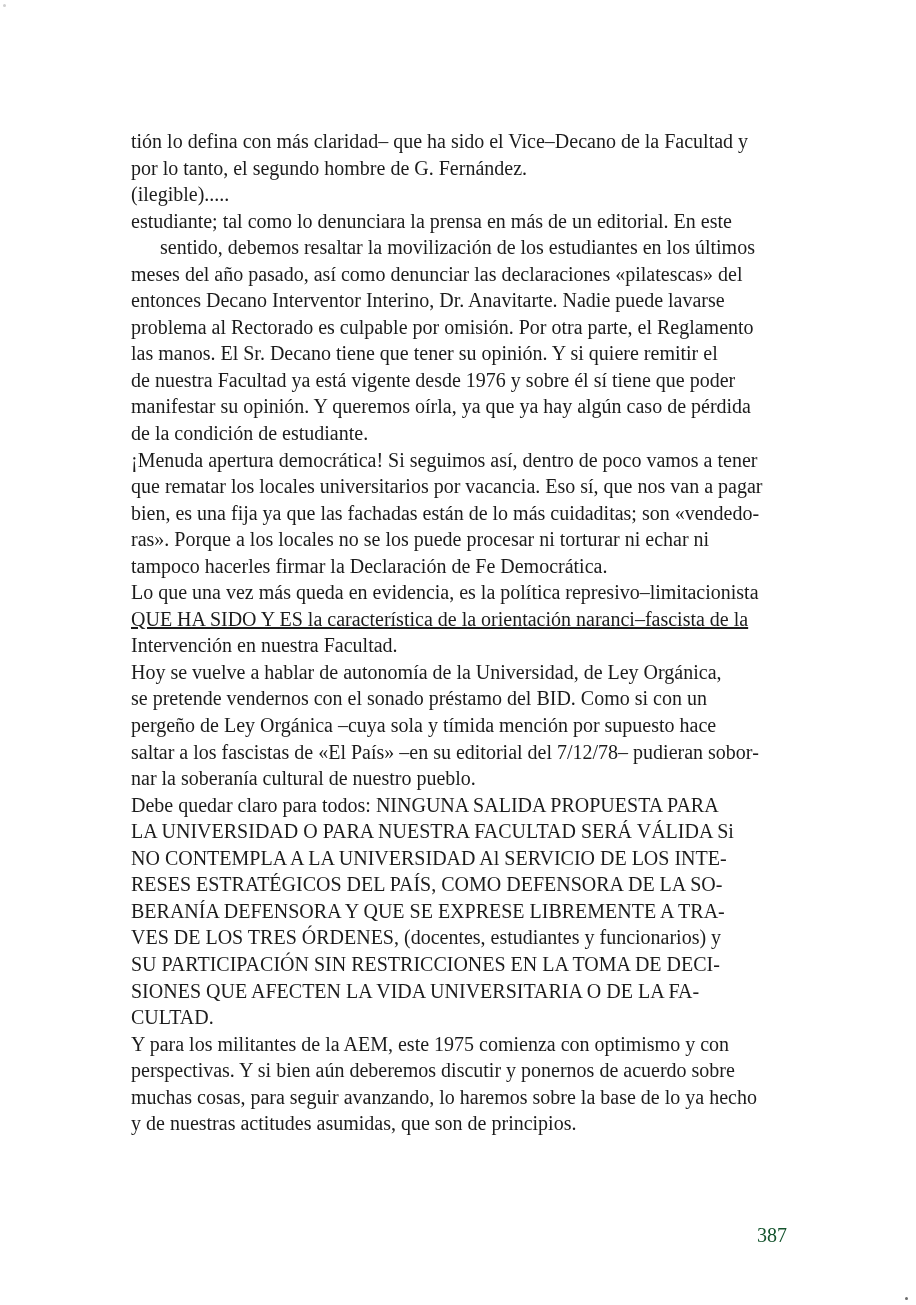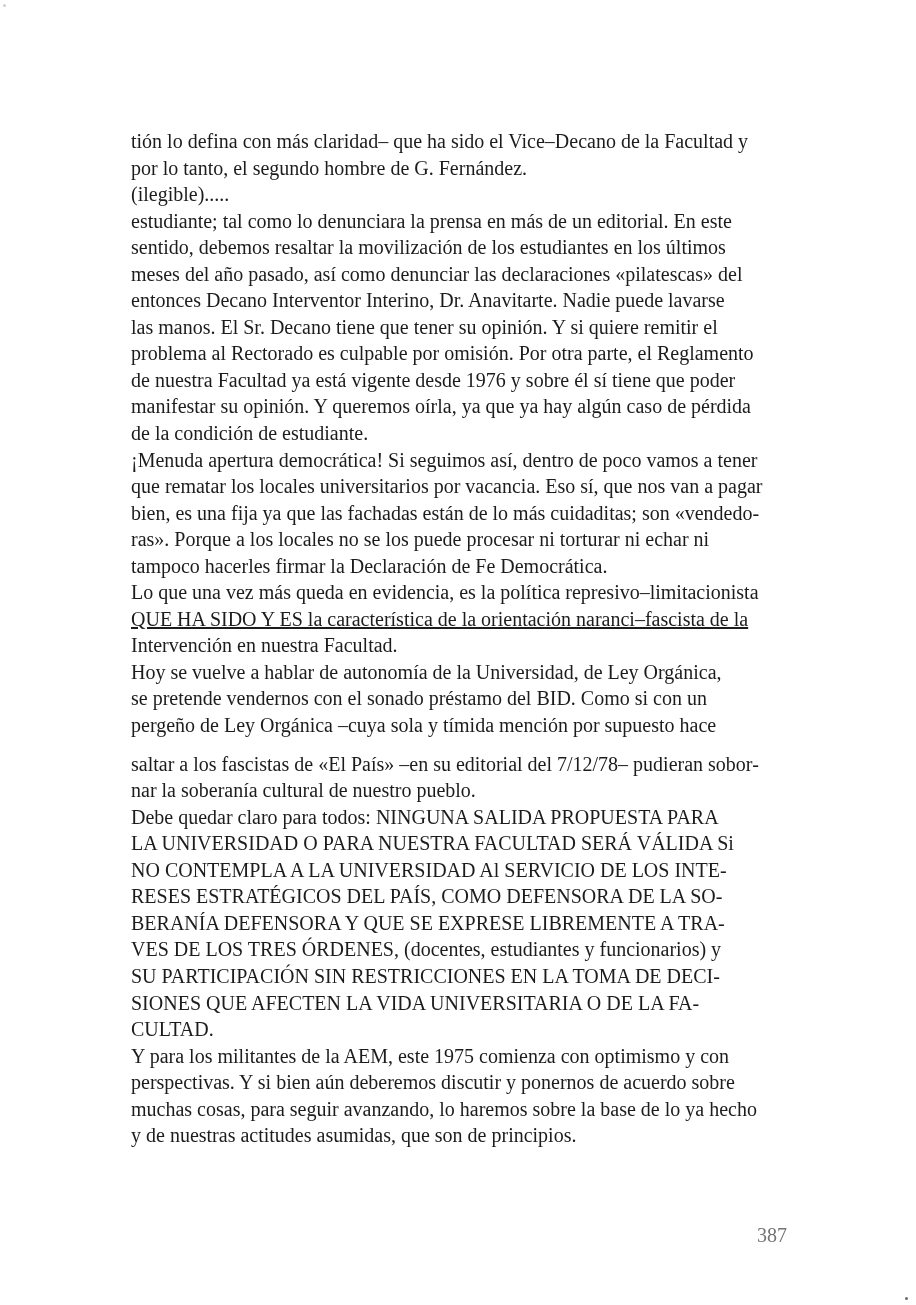--- a/index.html
+++ b/index.html
@@ -33,60 +33,60 @@
     color: #1c1c1c;
   }
   .page-number {
     position: absolute;
     left: 131px;
     top: 1222px;
     width: 656px;
     text-align: right;
     font-size: 20px;
     line-height: 26.55px;
-    color: #737373;
+    color: #14532d;
   }
   .speck {
     position: absolute;
     border-radius: 50%;
     background: #3a3a3a;
   }
   .speck-tl { left: 3px; top: 4px; width: 3px; height: 3px; opacity: 0.25; }
   .speck-br { left: 905px; top: 1297px; width: 3px; height: 3px; opacity: 0.75; }
 </style>
 </head>
 <body>
 
 <div class="page">
   <div class="speck speck-tl"></div>
   <main class="text-block">
       <div class="line" style="word-spacing: 0px;">tión lo defina con más claridad– que ha sido el Vice–Decano de la Facultad y</div>
       <div class="line" style="word-spacing: 0px;">por lo tanto, el segundo hombre de G. Fernández.</div>
       <div class="line" style="word-spacing: 0px;">(ilegible).....</div>
       <div class="line" style="word-spacing: 0px;">estudiante; tal como lo denunciara la prensa en más de un editorial. En este</div>
-      <div class="line" style="word-spacing: 0px;">sentido, debemos resaltar la movilización de los estudiantes en los últimos</div>
+      <div class="line" style="word-spacing: 0px; text-align: center;">sentido, debemos resaltar la movilización de los estudiantes en los últimos</div>
       <div class="line" style="word-spacing: 0px;">meses del año pasado, así como denunciar las declaraciones «pilatescas» del</div>
       <div class="line" style="word-spacing: 0px;">entonces Decano Interventor Interino, Dr. Anavitarte. Nadie puede lavarse</div>
+      <div class="line" style="word-spacing: 0px;">problema al Rectorado es culpable por omisión. Por otra parte, el Reglamento</div>
       <div class="line" style="word-spacing: 0px;">las manos. El Sr. Decano tiene que tener su opinión. Y si quiere remitir el</div>
-      <div class="line" style="word-spacing: 0px;">problema al Rectorado es culpable por omisión. Por otra parte, el Reglamento</div>
       <div class="line" style="word-spacing: 0px;">de nuestra Facultad ya está vigente desde 1976 y sobre él sí tiene que poder</div>
       <div class="line" style="word-spacing: 0px;">manifestar su opinión. Y queremos oírla, ya que ya hay algún caso de pérdida</div>
       <div class="line" style="word-spacing: 0px;">de la condición de estudiante.</div>
       <div class="line" style="word-spacing: 0px;">¡Menuda apertura democrática! Si seguimos así, dentro de poco vamos a tener</div>
       <div class="line" style="word-spacing: 0px;">que rematar los locales universitarios por vacancia. Eso sí, que nos van a pagar</div>
       <div class="line" style="word-spacing: 0px;">bien, es una fija ya que las fachadas están de lo más cuidaditas; son «vendedo-</div>
       <div class="line" style="word-spacing: 0px;">ras». Porque a los locales no se los puede procesar ni torturar ni echar ni</div>
       <div class="line" style="word-spacing: 0px;">tampoco hacerles firmar la Declaración de Fe Democrática.</div>
       <div class="line" style="word-spacing: 0px;">Lo que una vez más queda en evidencia, es la política represivo–limitacionista</div>
       <div class="line" style="word-spacing: 0px; text-decoration: underline;">QUE HA SIDO Y ES la característica de la orientación naranci–fascista de la</div>
       <div class="line" style="word-spacing: 0px;">Intervención en nuestra Facultad.</div>
       <div class="line" style="word-spacing: 0px;">Hoy se vuelve a hablar de autonomía de la Universidad, de Ley Orgánica,</div>
       <div class="line" style="word-spacing: 0px;">se pretende vendernos con el sonado préstamo del BID. Como si con un</div>
       <div class="line" style="word-spacing: 0px;">pergeño de Ley Orgánica –cuya sola y tímida mención por supuesto hace</div>
-      <div class="line" style="word-spacing: 0px; margin-top: 12px;">saltar a los fascistas de «El País» –en su editorial del 7/12/78– pudieran sobor-</div>
+      <div class="line" style="word-spacing: 0px;">saltar a los fascistas de «El País» –en su editorial del 7/12/78– pudieran sobor-</div>
       <div class="line" style="word-spacing: 0px;">nar la soberanía cultural de nuestro pueblo.</div>
       <div class="line" style="word-spacing: 0px;">Debe quedar claro para todos: NINGUNA SALIDA PROPUESTA PARA</div>
       <div class="line" style="word-spacing: 0px;">LA UNIVERSIDAD O PARA NUESTRA FACULTAD SERÁ VÁLIDA Si</div>
       <div class="line" style="word-spacing: 0px;">NO CONTEMPLA A LA UNIVERSIDAD Al SERVICIO DE LOS INTE-</div>
       <div class="line" style="word-spacing: 0px;">RESES ESTRATÉGICOS DEL PAÍS, COMO DEFENSORA DE LA SO-</div>
       <div class="line" style="word-spacing: 0px;">BERANÍA DEFENSORA Y QUE SE EXPRESE LIBREMENTE A TRA-</div>
       <div class="line" style="word-spacing: 0px;">VES DE LOS TRES ÓRDENES, (docentes, estudiantes y funcionarios) y</div>
       <div class="line" style="word-spacing: 0px;">SU PARTICIPACIÓN SIN RESTRICCIONES EN LA TOMA DE DECI-</div>
       <div class="line" style="word-spacing: 0px;">SIONES QUE AFECTEN LA VIDA UNIVERSITARIA O DE LA FA-</div>
       <div class="line" style="word-spacing: 0px;">CULTAD.</div>

